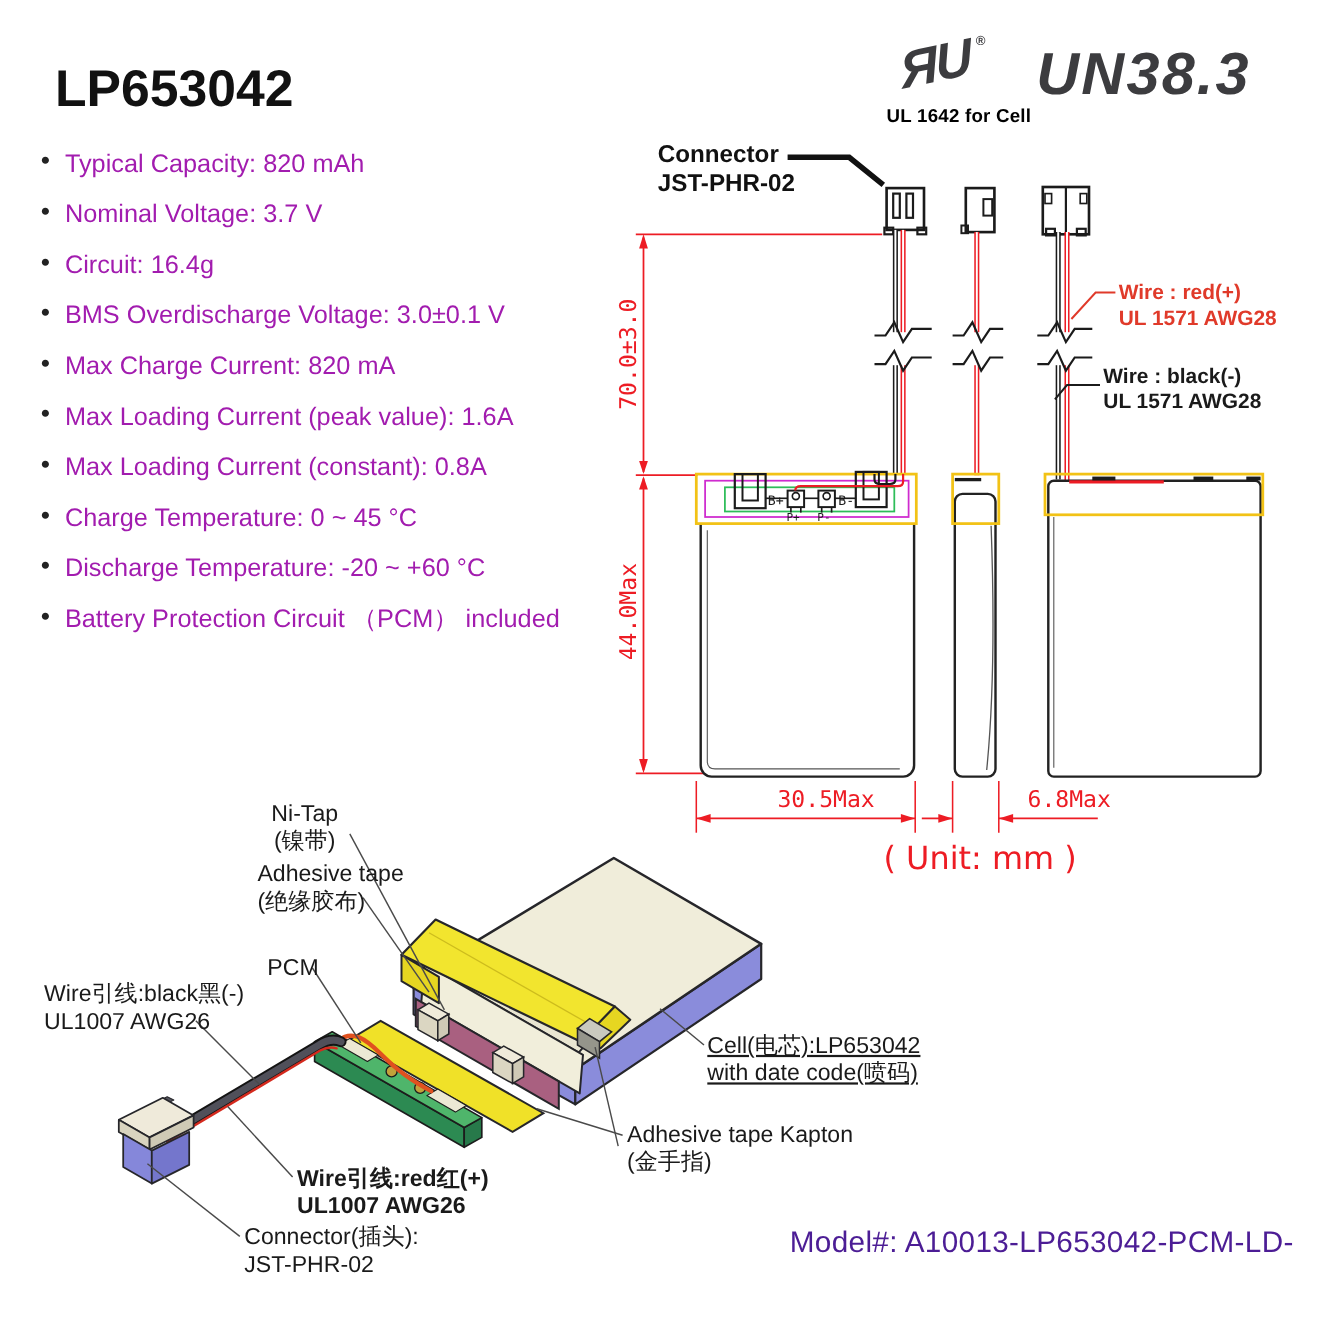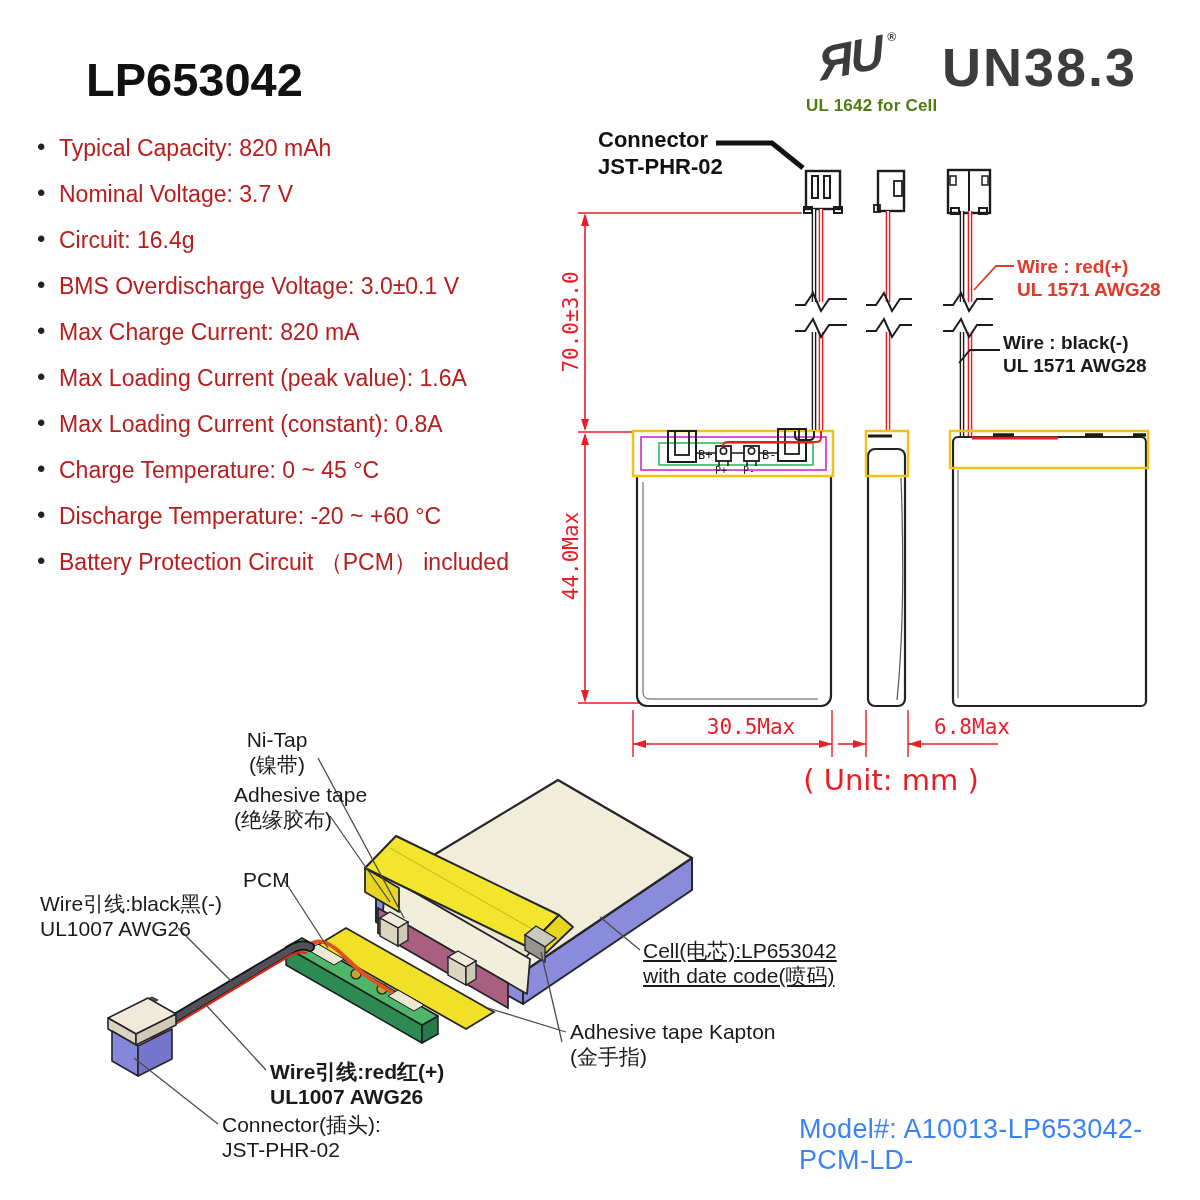--- a/index.html
+++ b/index.html
@@ -1,41 +1,41 @@
 <!DOCTYPE html>
 <html><head>
 <meta charset="utf-8">
 <style>
   html,body{margin:0;padding:0;background:#fff;}
   .page{position:relative;width:1200px;height:1200px;background:#fff;overflow:hidden;
         font-family:"Liberation Sans",sans-serif;color:#1a1a1a;}
   .abs{position:absolute;}
   
-  .title{left:50px;top:52px;font-size:47px;font-weight:700;letter-spacing:0px;color:#111;margin-left:36px;}
+  .title{left:50px;top:52px;font-size:47px;font-weight:700;letter-spacing:0px;color:#111;}
   .specs{left:35px;top:136px;width:540px;list-style:none;margin:0;padding:0;}
-  .specs li{position:relative;padding-left:24px;margin-bottom:22px;font-size:23px;line-height:24px;color:#b91c1c;}
+  .specs li{position:relative;padding-left:24px;margin-bottom:22px;font-size:23px;line-height:24px;color:#a21caf;}
   .specs li::before{content:"\2022";position:absolute;left:2px;top:-1px;font-size:24px;color:#222;}
   
   .ul-mark{left:812px;top:28px;width:86px;height:64px;}
   .ul-mark .glyph{position:absolute;left:6px;top:2px;font-size:47px;font-weight:700;font-style:italic;
       color:#3c3c3f;transform:rotate(-12deg) skewX(-6deg);letter-spacing:-2px;}
   .ul-mark .reg{position:absolute;right:2px;top:2px;font-size:12px;color:#3c3c3f;font-weight:700;}
-  .ul-caption{left:806px;top:96px;font-size:17px;font-weight:700;color:#4d7c0f;letter-spacing:0.2px;}
-  .un-label{left:942px;top:36px;font-size:54px;font-weight:700;color:#3c3c3f;letter-spacing:2px;}
+  .ul-caption{left:806px;top:96px;font-size:17px;font-weight:700;color:#000000;letter-spacing:0.2px;}
+  .un-label{left:942px;top:36px;font-size:54px;font-weight:700;color:#3c3c3f;letter-spacing:2px;font-style:italic;}
   
   .conn-label{left:598px;top:126px;font-size:22px;font-weight:700;line-height:27px;color:#111;}
   .wire-red-label{left:1017px;top:255px;font-size:19px;font-weight:700;line-height:23px;color:#e03a2a;}
   .wire-black-label{left:1003px;top:331px;font-size:19px;font-weight:700;line-height:23px;color:#1a1a1a;}
   .dim{color:#ed1c24;font-family:"DejaVu Sans Mono",monospace;font-size:21px;text-align:center;width:120px;}
   .dim.v{transform:rotate(-90deg);}
   .unit-note{left:786px;top:763px;width:210px;text-align:center;color:#ed1c24;font-size:29px;
       font-family:"DejaVu Sans",sans-serif;}
   
   .xlabel{font-size:21px;line-height:25px;color:#1a1a1a;}
-  .model{left:799px;top:1114px;font-size:27px;color:#3b82f6;letter-spacing:0.3px;}
+  .model{left:718px;top:1114px;font-size:27px;color:#4c1d95;letter-spacing:0.3px;}
   svg{position:absolute;}
   text.cad{font-family:"DejaVu Sans Mono",monospace;fill:#1b1b1b;}
 </style>
 </head>
 <body>
 
 <div class="page">
 
   <div class="abs title">LP653042</div>
 

